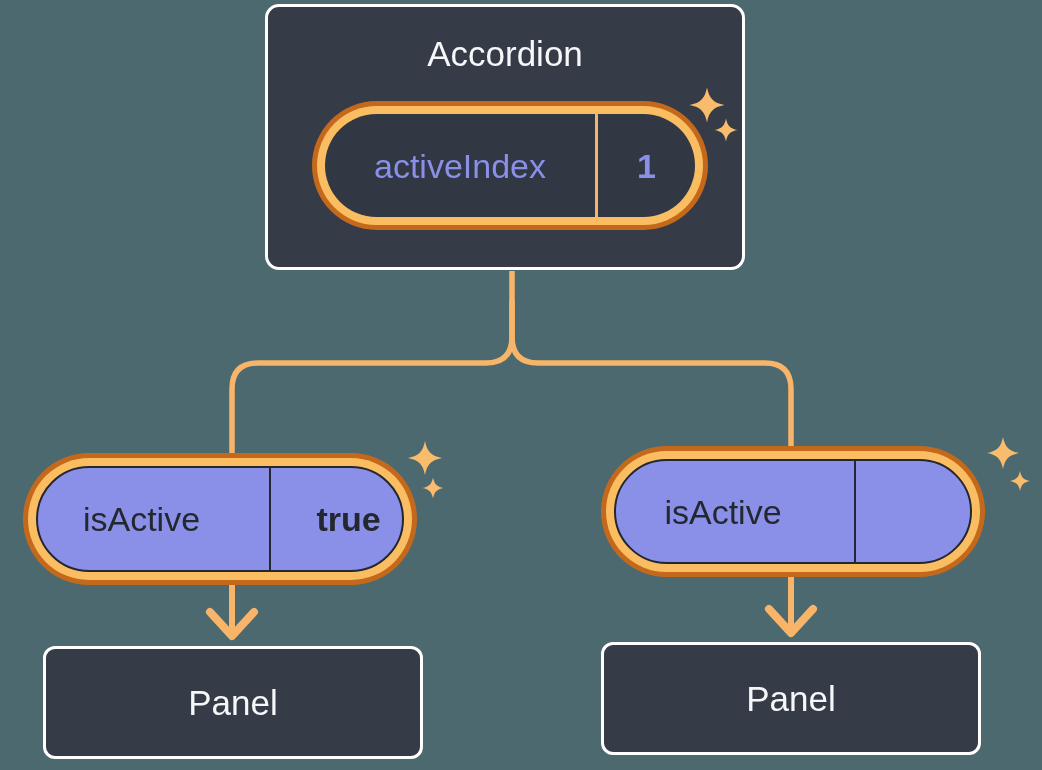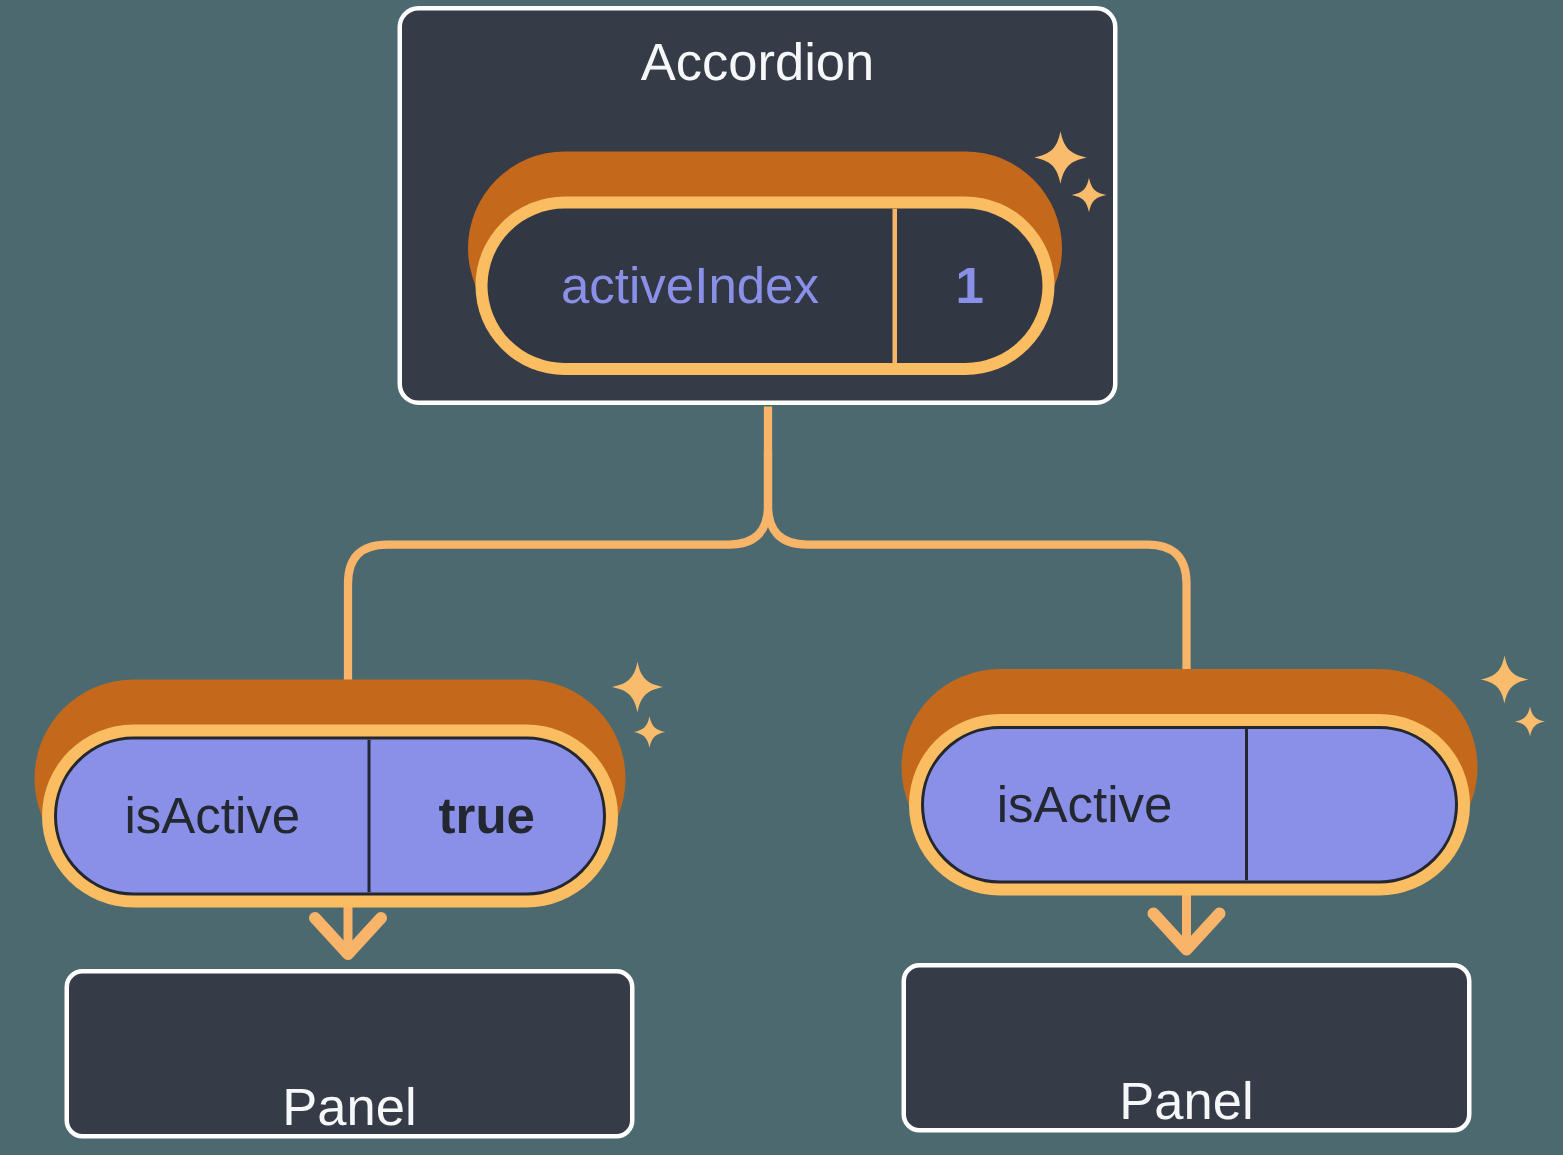--- a/index.html
+++ b/index.html
@@ -62,21 +62,21 @@
     position:absolute;
     left:0; right:0;
     text-align:center;
     color:var(--white-text);
     font-size:35px;
     font-weight:500;
     line-height:1;
   }
   .panel{
     display:flex;
-    align-items:flex-end;
+    align-items:center;
     justify-content:center;
     border-radius:12px;
   }
   .panel .panel-text{
     color:var(--white-text);
     font-size:35px;
     font-weight:500;
     line-height:1;
   }
 
@@ -86,36 +86,36 @@
     border-radius:999px;
     padding:5px;
     box-sizing:border-box;
   }
   .pill-mid{
     background:var(--ring-light);
     border-radius:999px;
     padding:8px;
     height:100%;
     box-sizing:border-box;
-    margin-top:25px;
   }
   .pill-inner{
     border-radius:999px;
     height:100%;
     box-sizing:border-box;
     display:flex;
     align-items:stretch;
     overflow:hidden;
   }
   .pill-inner.dark{
     background:var(--pill-interior);
   }
   .pill-inner.purple{
     background:var(--purple);
     border:2.5px solid var(--dark-text);
+    gap:24px;
   }
   .pill-section{
     display:flex;
     align-items:center;
     justify-content:center;
     font-size:34px;
     line-height:1;
   }
   .pill-section.grow{ flex:1; }
   .pill-label-purpletext{ color:var(--purple); font-weight:400; }
@@ -139,21 +139,21 @@
   <svg id="lines" class="layer" viewBox="0 0 1042 770">
     <path class="connector" d="M 512 271 L 512 337 Q 512 363 486 363 L 258 363 Q 232 363 232 389 L 232 460"></path>
     <path class="connector" d="M 512 300 L 512 337 Q 512 363 538 363 L 765 363 Q 791 363 791 389 L 791 452"></path>
     <path class="arrow-shaft" d="M 232 582 L 232 632"></path>
     <path class="arrow-head" d="M 210 612 L 232 636 L 254 612"></path>
     <path class="arrow-shaft" d="M 791 574 L 791 629"></path>
     <path class="arrow-head" d="M 769 609 L 791 633 L 813 609"></path>
   </svg>
 
   <div class="card" style="left:265px; top:4px; width:480px; height:266px;">
-    <div class="card-title" style="top:17px;">Accordion</div>
+    <div class="card-title" style="top:29px;">Accordion</div>
   </div>
 
   <div class="pill" style="left:312px; top:101px; width:396px; height:129px;">
     <div class="pill-mid">
       <div class="pill-inner dark">
         <div class="pill-section pill-label-purpletext" style="width:270px;">activeIndex</div>
         <div class="pill-divider-orange"></div>
         <div class="pill-section grow pill-value-purpletext">1</div>
       </div>
     </div>

